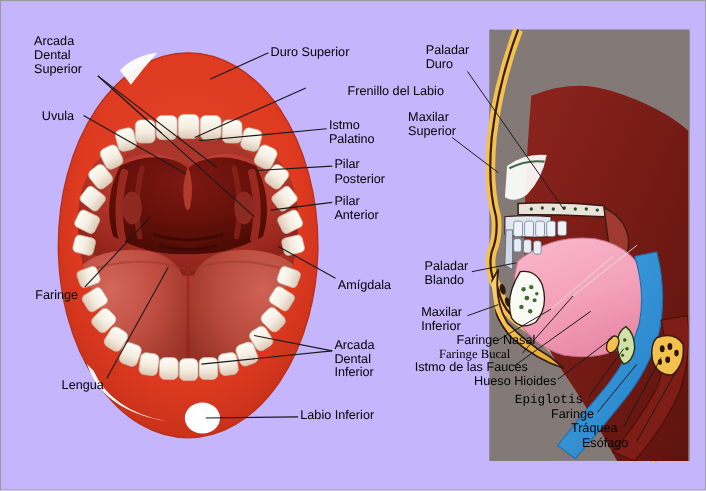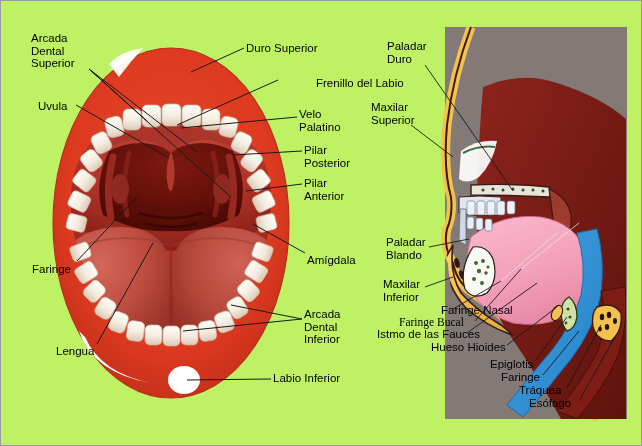--- a/index.html
+++ b/index.html
@@ -1,21 +1,21 @@
 <!DOCTYPE html>
 <html><head>
 <meta charset="utf-8">
 <title>Anatomía de la Boca</title>
 <style>
   html,body{margin:0;padding:0;background:#ffffff;}
   body{font-family:"Liberation Sans","DejaVu Sans",sans-serif;}
   #figure{
     position:relative;
     width:642px;height:446px;
-    background:#bef264;
+    background:#c4b5fd;
     overflow:hidden;
     box-sizing:border-box;
     border:1px solid #9b9b9b;
   }
   #art{position:absolute;left:0;top:0;width:642px;height:446px;}
   .lbl{
     position:absolute;
     font-family:"Liberation Sans","DejaVu Sans",sans-serif;
     font-size:11.5px;
     line-height:12.6px;
@@ -314,42 +314,42 @@
   </svg>
 
   <div class="lbl l" style="left:30px;top:31px;">Arcada
 Dental
 Superior</div>
   <div class="lbl l" style="left:37px;top:99px;">Uvula</div>
   <div class="lbl l" style="left:31px;top:262px;">Faringe</div>
   <div class="lbl l" style="left:55px;top:344px;">Lengua</div>
   <div class="lbl l" style="left:245px;top:41px;">Duro Superior</div>
   <div class="lbl l" style="left:279px;top:76px;padding-left:36px;">Frenillo del Labio</div>
-  <div class="lbl l" style="left:298px;top:107px;">Velo
+  <div class="lbl l" style="left:298px;top:107px;">Istmo
 Palatino</div>
   <div class="lbl l" style="left:303px;top:143px;">Pilar
 Posterior</div>
   <div class="lbl l" style="left:303px;top:176px;">Pilar
 Anterior</div>
   <div class="lbl l" style="left:306px;top:253px;">Amígdala</div>
   <div class="lbl l" style="left:303px;top:307px;">Arcada
 Dental
 Inferior</div>
   <div class="lbl l" style="left:272px;top:371px;">Labio Inferior</div>
 
   <div class="lbl l" style="left:386px;top:39px;">Paladar
 Duro</div>
   <div class="lbl l" style="left:370px;top:100px;">Maxilar
 Superior</div>
   <div class="lbl l" style="left:385px;top:235px;">Paladar
 Blando</div>
   <div class="lbl l" style="left:382px;top:277px;">Maxilar
 Inferior</div>
-  <div class="lbl l" style="left:396px;top:303px;padding-left:44px;">Faringe Nasal</div>
+  <div class="lbl l" style="left:370px;top:303px;padding-left:44px;">Faringe Nasal</div>
   <div class="lbl l" style="left:398px;top:315px;font-family:Liberation Serif, serif;">Faringe Bucal</div>
   <div class="lbl l" style="left:376px;top:327px;">Istmo de las Fauces</div>
   <div class="lbl l" style="left:430px;top:340px;">Hueso Hioides</div>
-  <div class="lbl l" style="left:489px;top:357px;">Epiglotis</div>
+  <div class="lbl l" style="left:467px;top:357px;font-family:Liberation Mono, monospace;">Epiglotis</div>
   <div class="lbl l" style="left:500px;top:370px;">Faringe</div>
   <div class="lbl l" style="left:518px;top:383px;">Tráquea</div>
   <div class="lbl l" style="left:528px;top:396px;">Esófago</div>
 
 </div>
 
 </body></html>

